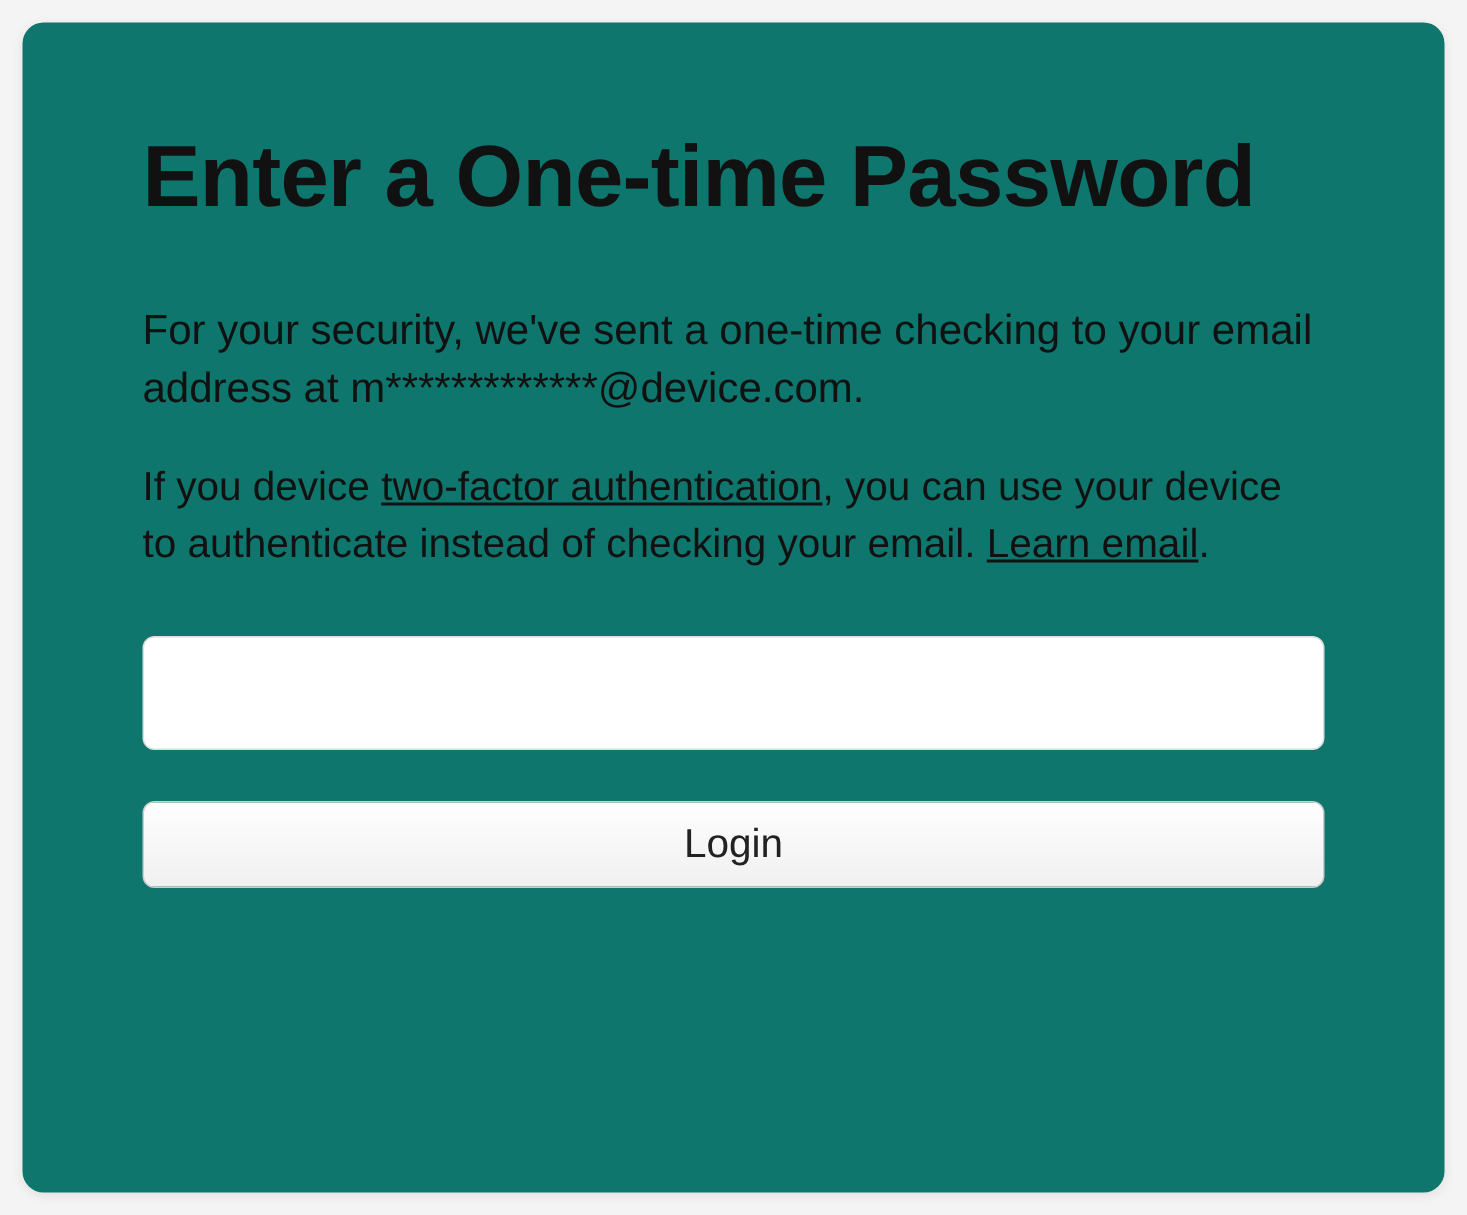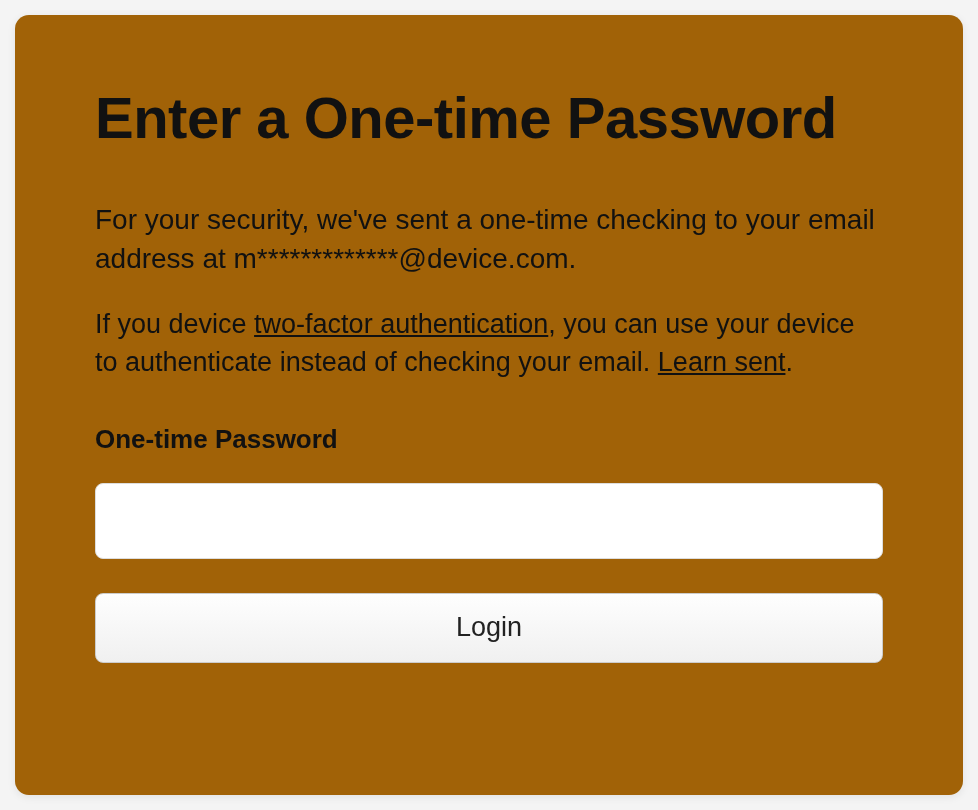--- a/index.html
+++ b/index.html
@@ -8,21 +8,21 @@
       box-sizing: border-box;
     }
     body {
       font-family: -apple-system, BlinkMacSystemFont, "Segoe UI", Helvetica, Arial, sans-serif;
       background: #f4f4f4;
       width: 978px;
       height: 810px;
       padding: 15px;
     }
     .card {
-      background: #a16207;
+      background: #0f766e;
       border-radius: 14px;
       box-shadow: 0 2px 8px rgba(0,0,0,0.08);
       height: 780px;
       padding: 70px 80px 60px 80px;
     }
     h1.title {
       font-size: 58px;
       font-weight: 700;
       color: #111;
       letter-spacing: -0.5px;
@@ -59,41 +59,40 @@
       height: 76px;
       border: 1px solid #ddd;
       border-radius: 8px;
       font-size: 24px;
       padding: 0 20px;
       background: #fff;
       margin-bottom: 34px;
     }
     button.login-btn {
       width: 100%;
-      height: 70px;
+      height: 58px;
       border: 1px solid #ccc;
       border-radius: 8px;
       background: linear-gradient(to bottom, #fefefe, #f0f0f0);
       font-size: 27px;
       color: #222;
       cursor: pointer;
     }
   </style>
 </head>
 <body>
 
 <div class="card">
   <h1 class="title">Enter a One-time Password</h1>
 
   <p class="intro">
     <span>For your security, we've sent a one-time checking to your email address at </span><span>m*************@device.com</span><span>.</span>
   </p>
 
   <p class="intro2">
-    <span>If you device </span><a class="inline-link">two-factor authentication</a><span>, you can use your device to authenticate instead of checking your email. </span><a class="inline-link">Learn sent</a><span>.</span>
+    <span>If you device </span><a class="inline-link">two-factor authentication</a><span>, you can use your device to authenticate instead of checking your email. </span><a class="inline-link">Learn email</a><span>.</span>
   </p>
 
-  <label class="field-label">One-time Password</label>
 
   <input type="text" class="otp-input" value="" style="">
 
   <button class="login-btn">Login</button>
 </div>
 
 </body></html>

